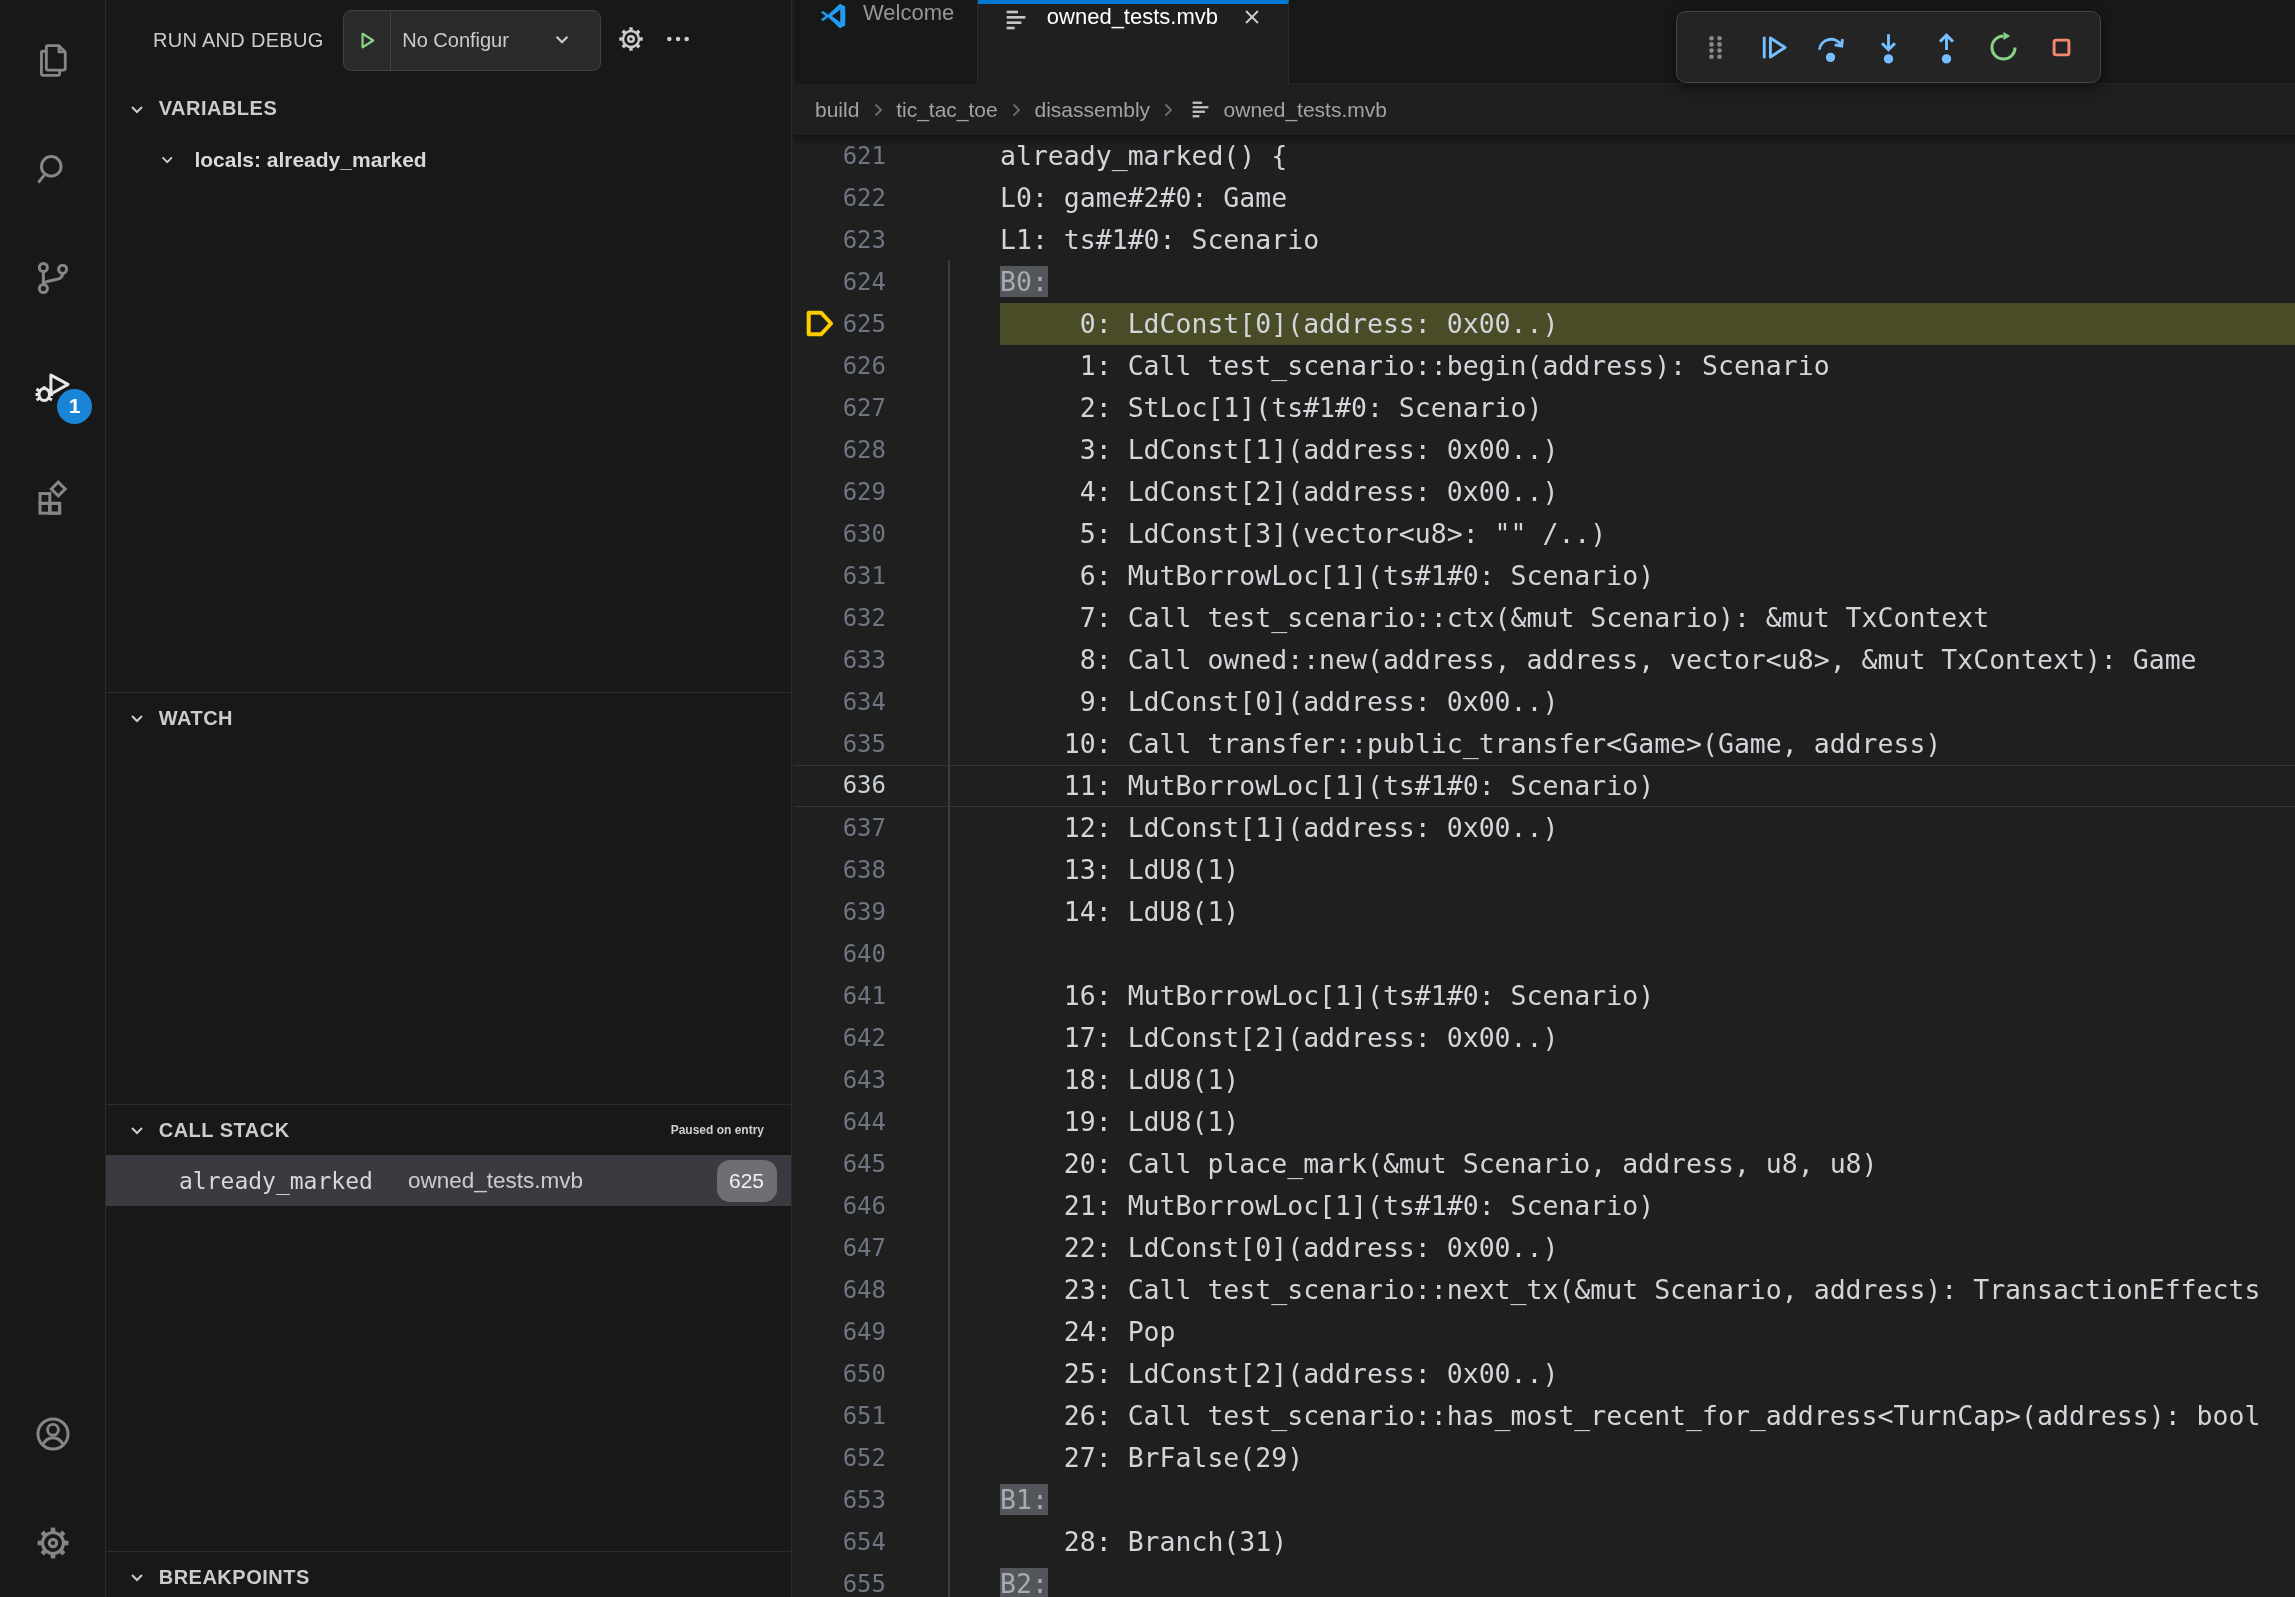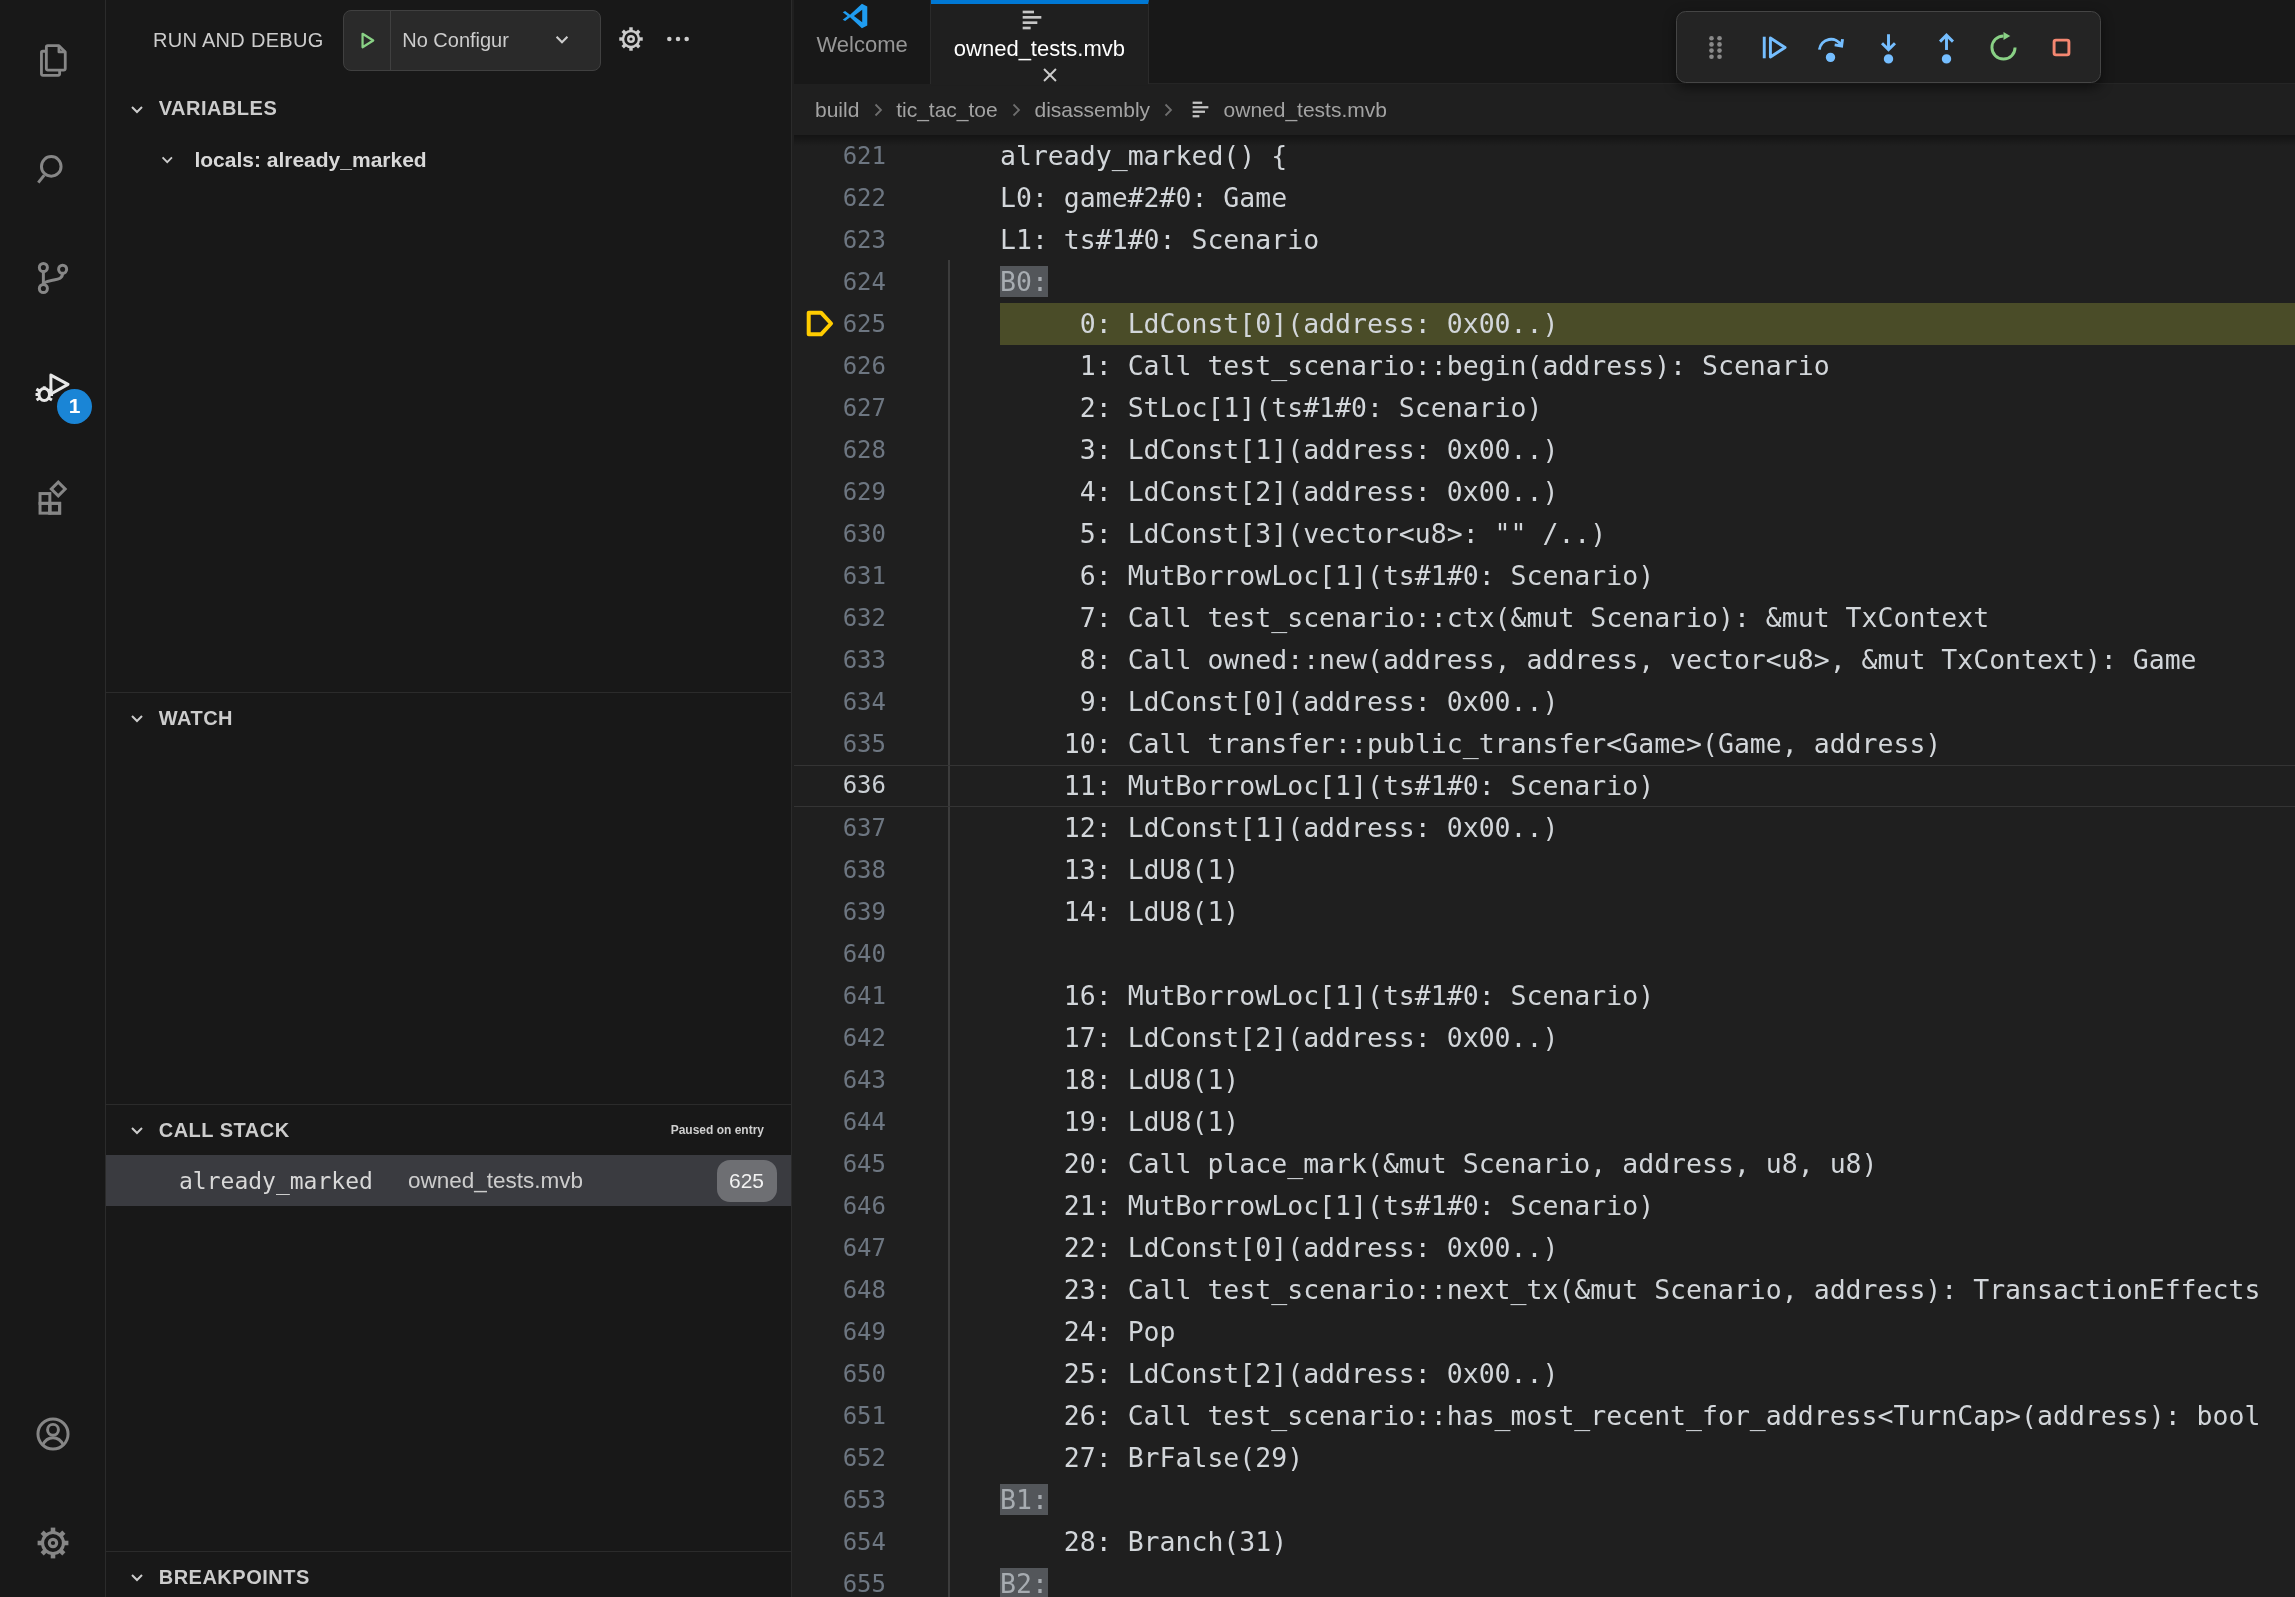--- a/index.html
+++ b/index.html
@@ -67,22 +67,22 @@
   .frame-file { font-size:22.5px; color:#cccccc; margin-left:35px; white-space:nowrap; }
   .frame-badge { margin-left:auto; background:#6e6f73; color:#f2f2f2; font-size:21px;
                  height:42px; min-width:60px; border-radius:13px; display:flex;
                  align-items:center; justify-content:center; padding:0 8px; }
 
   
   .editor { position:absolute; left:794px; top:0; width:1502px; height:1597px;
             background:#1f1f1f; }
   .tabbar { position:relative; height:84px; background:#181818;
             border-bottom:1.6px solid #252525; display:flex; }
-  .tab { height:84px; display:flex; align-items:center; padding:0 22.5px;
-         background:#181818; border-right:1.6px solid #2b2b2b; cursor:pointer;flex-direction:column; }
+  .tab { height:84px; display:flex; padding:0 22.5px;
+         background:#181818; border-right:1.6px solid #2b2b2b; cursor:pointer; }
   .tab .tab-icon { width:32px; height:32px; margin-right:14.5px; color:#c5c5c5; flex:none; }
   .tab .tab-icon svg { width:32px; height:32px; }
   .tab-label { font-size:22px; color:#969696; white-space:nowrap; }
   .tab.active { background:#1f1f1f; border-top:4px solid #0078d4;
                 box-shadow:0 1.6px 0 #1f1f1f; }
   .tab.active .tab-label { color:#ffffff; }
   .tab-close { margin-left:21px; color:#cccccc; width:26px; height:26px; cursor:pointer; }
   .tab-close svg { width:26px; height:26px; }
 
   .debug-toolbar { position:absolute; left:882px; top:11.3px; width:425px; height:72px;

